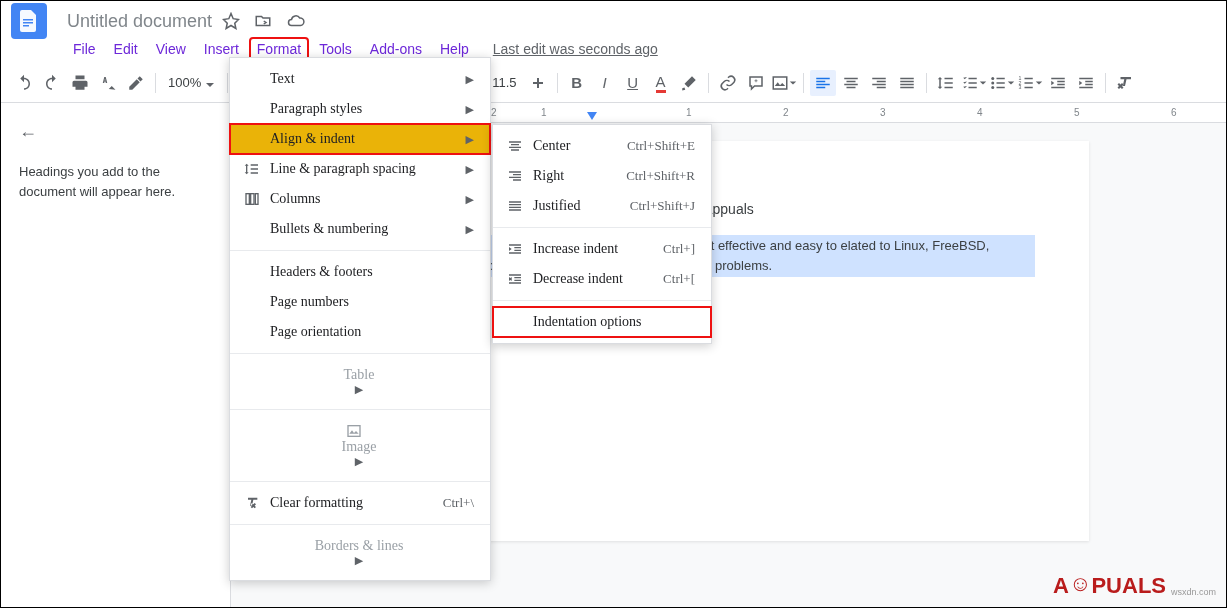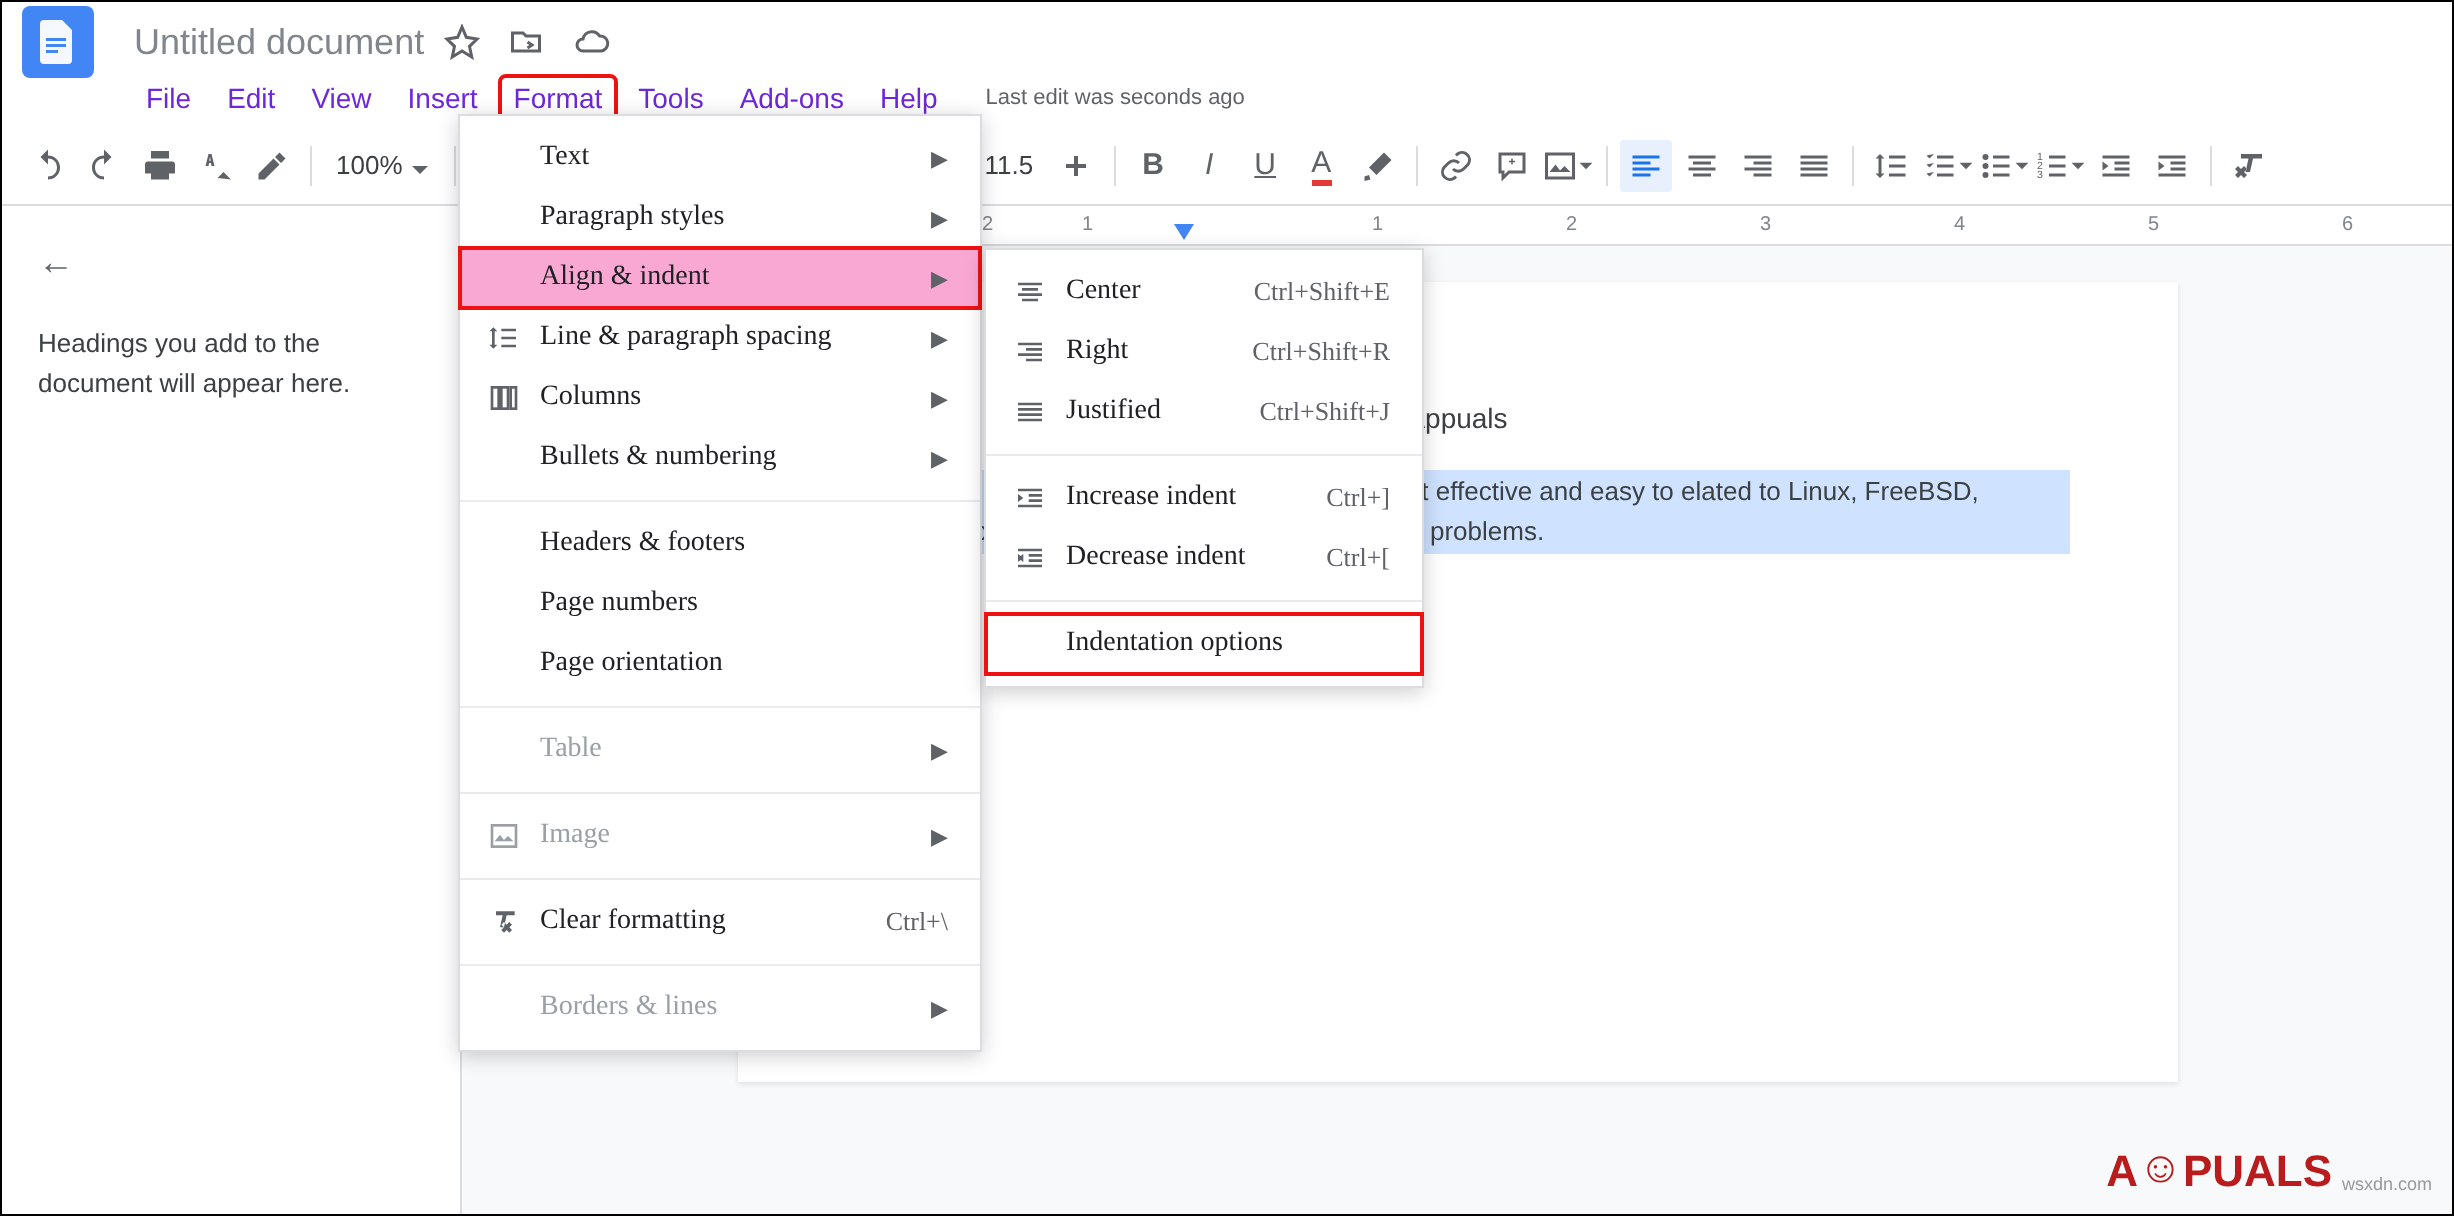--- a/index.html
+++ b/index.html
@@ -10,21 +10,21 @@
 .docs-icon { width: 36px; height: 36px; background: #4285f4; border-radius: 4px; display: flex; align-items: center; justify-content: center; margin-right: 20px; }
 .docs-icon svg { fill: #fff; }
 .doc-title { font-size: 18px; color: #80868b; margin-right: 10px; }
 .title-icons { display: flex; gap: 14px; align-items: center; color: #5f6368; }
 .title-icons span svg { fill: #5f6368; }
 
 
 .menubar { display: flex; align-items: center; padding: 0 10px 2px 64px; height: 26px; gap: 2px; }
 .menu-item { padding: 4px 8px; font-size: 14px; color: #6d28d9; cursor: pointer; border-radius: 4px; }
 .menu-item.highlight { border: 2px solid #e11; padding: 2px 6px; }
-.last-edit { margin-left: 14px; font-size: 11px; color: #5f6368; }
+.last-edit { margin-left: 14px; font-size: 14px; color: #5f6368; text-decoration: underline; }
 
 
 .toolbar { display: flex; align-items: center; padding: 4px 10px; border-bottom: 1px solid #dadce0; height: 40px; gap: 2px; }
 .tb-btn { width: 26px; height: 26px; display: flex; align-items: center; justify-content: center; color: #5f6368; border-radius: 2px; cursor: pointer; }
 .tb-btn.active { background: #e8f0fe; color: #1a73e8; }
 .tb-sep { width: 1px; height: 20px; background: #dadce0; margin: 0 4px; }
 .zoom-box { display: flex; align-items: flex-end; padding: 0 6px; font-size: 13px; color: #3c4043; }
 
 
 .content-area { display: flex; height: calc(100% - 102px); background: #f8f9fa; }
@@ -37,22 +37,22 @@
 .ruler-mark { position: absolute; top: 4px; }
 .ruler-indent { position: absolute; top: 9px; left: 356px; }
 .page { background: #fff; margin: 18px auto; width: 720px; min-height: 400px; padding: 60px 54px; position: relative; box-shadow: 0 1px 3px rgba(0,0,0,0.1); }
 .page-title { text-align: center; font-size: 14px; margin-bottom: 18px; }
 .page-body { font-size: 13px; line-height: 1.55; background: #cfe2ff; padding: 1px 2px; }
 
 
 .dropdown { position: absolute; background: #fff; box-shadow: 0 2px 10px rgba(0,0,0,0.2); border: 1px solid #dadce0; z-index: 100; padding: 6px 0; font-family: Liberation Serif, serif; }
 .dd-format { top: 56px; left: 228px; width: 262px; }
 .dd-item { display: flex; align-items: center; padding: 7px 16px 7px 14px; font-size: 14px; color: #202124; cursor: pointer; position: relative; }
-.dd-item.disabled { color: #9aa0a6; }
-.dd-item.hover { background: #f9a8d4; }
+.dd-item.disabled { color: #9aa0a6; flex-direction: column; }
+.dd-item.hover { background: #eab308; }
 .dd-item .icon-slot { width: 26px; display: flex; align-items: center; justify-content: flex-start; color: #5f6368; }
 .dd-item .label { flex: 1; }
 .dd-item .arrow { color: #5f6368; font-size: 11px; }
 .dd-item .shortcut { color: #5f6368; font-size: 13px; }
 .dd-sep { height: 1px; background: #e8eaed; margin: 6px 0; }
 .dd-item.red-box { outline: 2px solid #e11; outline-offset: -1px; }
 
 .dd-align { top: 123px; left: 491px; width: 220px; }
 
 .watermark { position: absolute; bottom: 10px; right: 10px; font-size: 9px; color: #999; }

